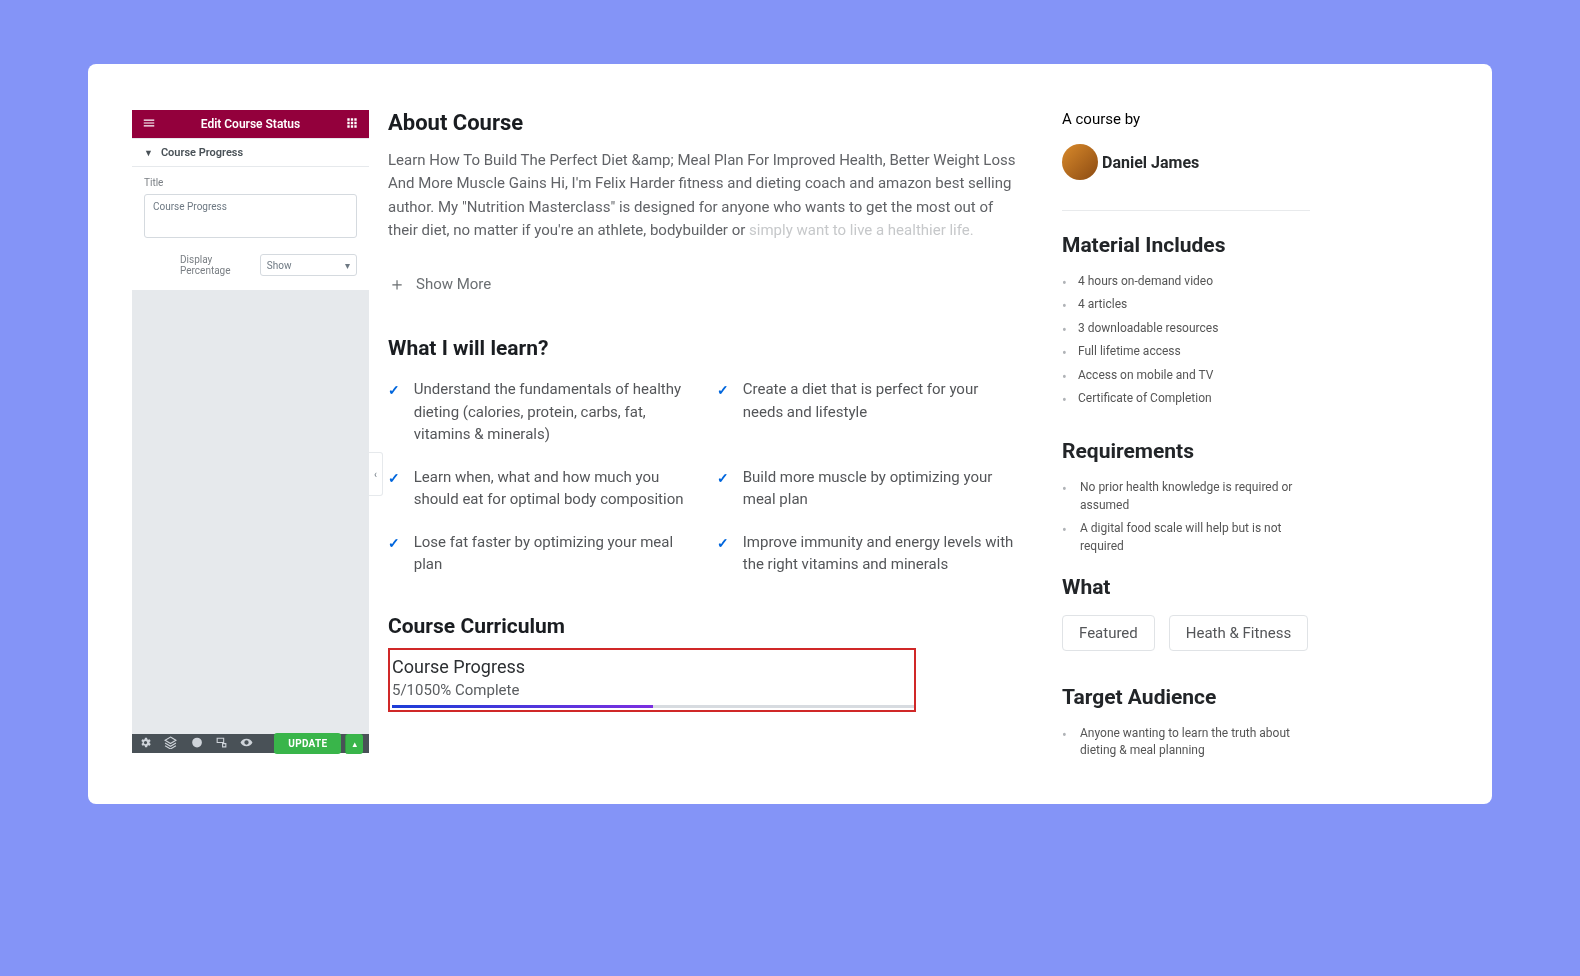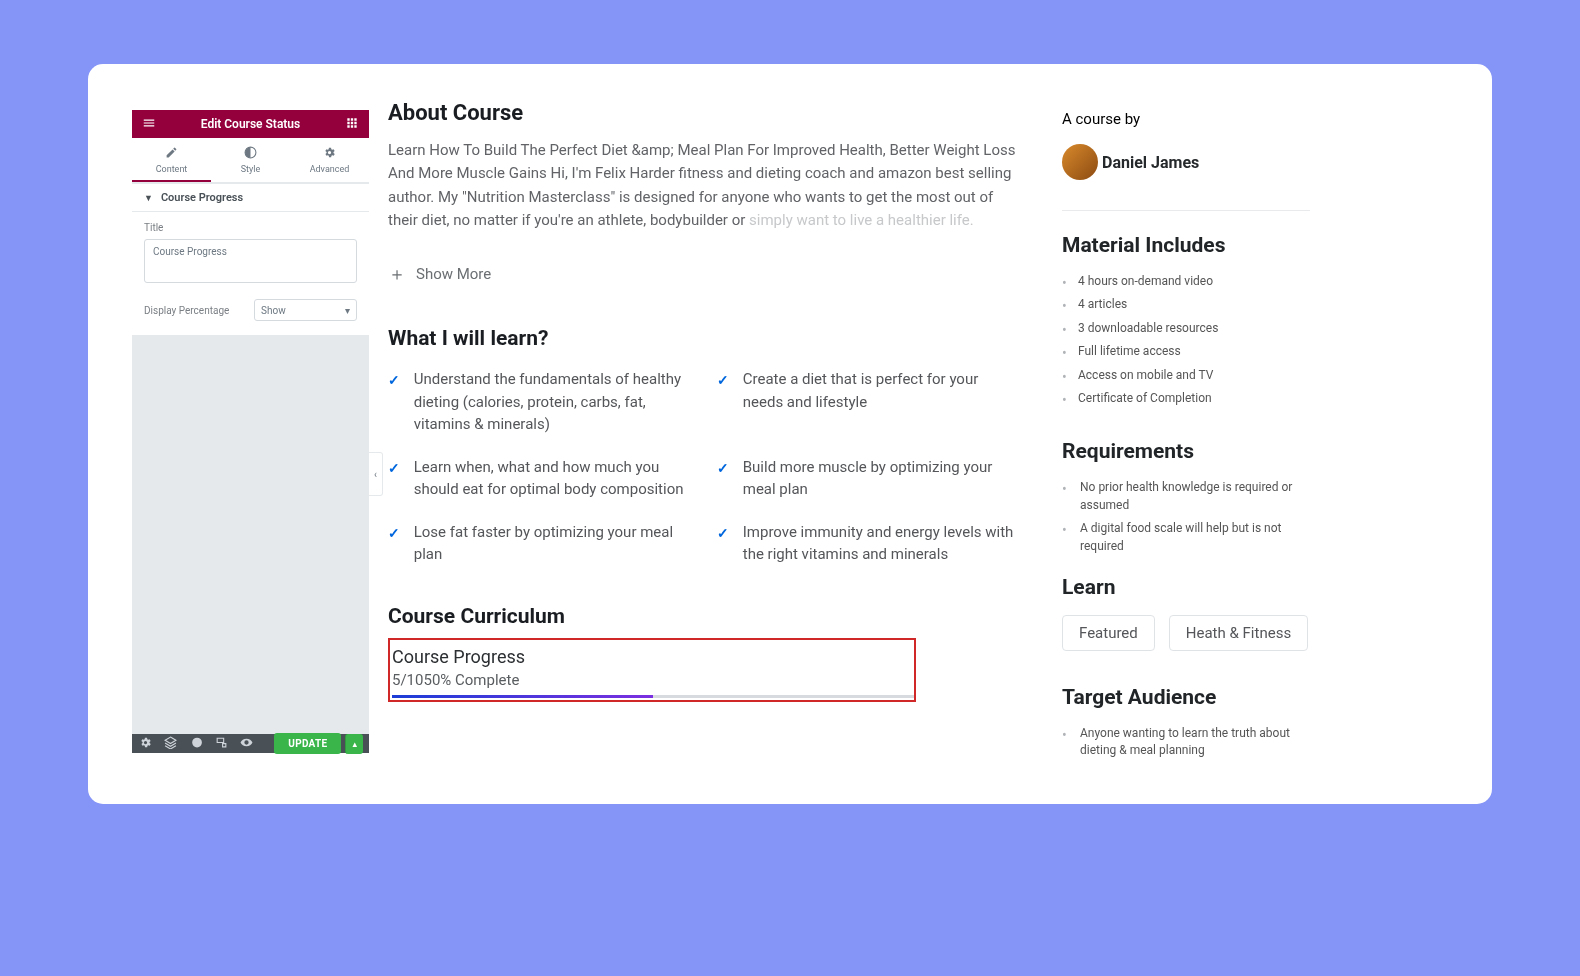--- a/index.html
+++ b/index.html
@@ -6,21 +6,21 @@
   body {
     background: #8494f7;
     font-family: -apple-system, BlinkMacSystemFont, "Segoe UI", Roboto, Arial, sans-serif;
     width: 1580px;
     height: 976px;
     overflow: hidden;
   }
   .page-wrap {
     background: #fff;
     margin: 64px 88px;
-    border-radius: 15px;
+    border-radius: 8px;
     height: 740px;
     position: relative;
     padding-top: 30px;
   }
   .editor-panel {
     position: absolute;
     left: 44px;
     top: 46px;
     width: 237px;
     height: 643px;
@@ -68,21 +68,21 @@
     align-items: center;
   }
   .section-row .caret { font-size:9px; margin-right:8px; }
   .panel-body { background:#fff; padding: 10px 12px 14px; }
   .field-label { font-size:10px; color:#7a7f84; margin-bottom:6px; }
   .title-input {
     width:100%; height:44px; border:1px solid #d5dadf; border-radius:3px;
     font-size:10px; color:#6d7882; padding:6px 8px; resize:none;
     font-family:inherit;
   }
-  .disp-row { display:flex; align-items:center; justify-content:space-between; margin-top:12px;}
+  .disp-row { display:flex; align-items:center; justify-content:flex-start; margin-top:12px;margin-left:36px;}
   .disp-row .field-label { margin:0; }
   .select-box {
     width:103px; height:22px; border:1px solid #d5dadf; border-radius:3px;
     font-size:10px; color:#6d7882; padding:0 6px; display:flex; align-items:center; justify-content:space-between;
   }
   .panel-filler { flex:1; background:#e6e9ec; }
   .collapse-handle {
     position:absolute; left:281px; top:388px; width:14px; height:44px;
     background:#fff; border:1px solid #e6e9ec; border-left:none;
     display:flex; align-items:center; justify-content:center;
@@ -94,21 +94,21 @@
   .footer-ico { width:22px; text-align:center; color:#cfd4da; font-size:12px; cursor:pointer;}
   .footer-spacer { flex:1; }
   .update-btn {
     background:#39b54a; color:#fff; font-size:10px; font-weight:700;
     padding:5px 14px; border-radius:3px; letter-spacing:.3px; cursor:pointer;
   }
   .update-caret { background:#39b54a; color:#fff; font-size:9px; padding:5px 6px; border-radius:3px; cursor:pointer; margin-left:-6px; border-left:1px solid #2f9a3e;}
 
   
   .main {
-    position:absolute; left:300px; top:36px; width:628px;
+    position:absolute; left:300px; top:46px; width:628px;
     color:#212327;
   }
   h2.about { font-size:22px; font-weight:700; color:#1a1d21; margin-bottom:14px;}
   .about-text { font-size:15px; line-height:1.55; color:#616367; }
   .fade {
     color:#c6c8ca;
   }
   .show-more { margin-top:30px; color:#6b6f72; font-size:15px; display:flex; align-items:center; gap:10px; cursor:pointer;}
   .plus { font-size:18px; font-weight:400; }
   h2.learn { font-size:21px; font-weight:700; margin-top:40px; margin-bottom:18px; color:#1a1d21;}
@@ -148,41 +148,20 @@
 
   <div class="editor-panel">
     <div class="editor-header">
       <span><svg class="icoW" viewBox="0 0 24 24">
             <path d="M3 6h18v2H3zM3 11h18v2H3zM3 16h18v2H3z"></path>
           </svg></span>
       <span>Edit Course Status</span>
       <span><svg class="icoW" viewBox="0 0 24 24">
             <path d="M4 4h4v4H4zM10 4h4v4h-4zM16 4h4v4h-4zM4 10h4v4H4zM10 10h4v4h-4zM16 10h4v4h-4zM4 16h4v4H4zM10 16h4v4h-4zM16 16h4v4h-4z"></path>
           </svg></span>
-    </div>
-    <div class="editor-tabs">
-      <div class="editor-tab active">
-        <span class="tab-ico"><svg class="ico13" viewBox="0 0 24 24">
-              <path d="M3 17.25V21h3.75l11-11-3.75-3.75zM20.7 7.04a1 1 0 000-1.41l-2.34-2.34a1 1 0 00-1.41 0l-1.83 1.83 3.75 3.75z"></path>
-            </svg></span>
-        <span>Content</span>
-      </div>
-      <div class="editor-tab">
-        <span class="tab-ico"><svg class="ico13" viewBox="0 0 24 24">
-              <path d="M12 2a10 10 0 100 20V2z"></path>
-              <circle cx="12" cy="12" r="10" fill="none" stroke="#6d7882" stroke-width="2"></circle>
-            </svg></span>
-        <span>Style</span>
-      </div>
-      <div class="editor-tab">
-        <span class="tab-ico"><svg class="ico13" viewBox="0 0 24 24">
-              <path d="M19.4 13a7.5 7.5 0 000-2l2.1-1.6-2-3.4-2.5 1a7.6 7.6 0 00-1.7-1l-.4-2.6h-4l-.4 2.6a7.6 7.6 0 00-1.7 1l-2.5-1-2 3.4L6.6 11a7.5 7.5 0 000 2l-2.1 1.6 2 3.4 2.5-1a7.6 7.6 0 001.7 1l.4 2.6h4l.4-2.6a7.6 7.6 0 001.7-1l2.5 1 2-3.4zM12 15a3 3 0 110-6 3 3 0 010 6z"></path>
-            </svg></span>
-        <span>Advanced</span>
-      </div>
     </div>
     <div class="section-row">
       <span class="caret">▼</span>
       <span>Course Progress</span>
     </div>
     <div class="panel-body">
       <div class="field-label">Title</div>
       <textarea class="title-input" style="">Course Progress</textarea>
       <div class="disp-row">
         <div class="field-label">Display Percentage</div>
@@ -283,21 +262,21 @@
       <li>3 downloadable resources</li>
       <li>Full lifetime access</li>
       <li>Access on mobile and TV</li>
       <li>Certificate of Completion</li>
     </ul>
     <h3 class="side" style="margin-top:32px">Requirements</h3>
     <ul class="bul-list req-list">
       <li>No prior health knowledge is required or assumed</li>
       <li>A digital food scale will help but is not required</li>
     </ul>
-    <h3 class="side" style="margin-top:20px">Learn</h3>
+    <h3 class="side" style="margin-top:20px">What</h3>
     <div class="tags-row">
       <span class="tag">Featured</span>
       <span class="tag">Heath &amp; Fitness</span>
     </div>
     <h3 class="side" style="margin-top:34px">Target Audience</h3>
     <ul class="bul-list req-list">
       <li>Anyone wanting to learn the truth about dieting &amp; meal planning</li>
     </ul>
   </div>
 

